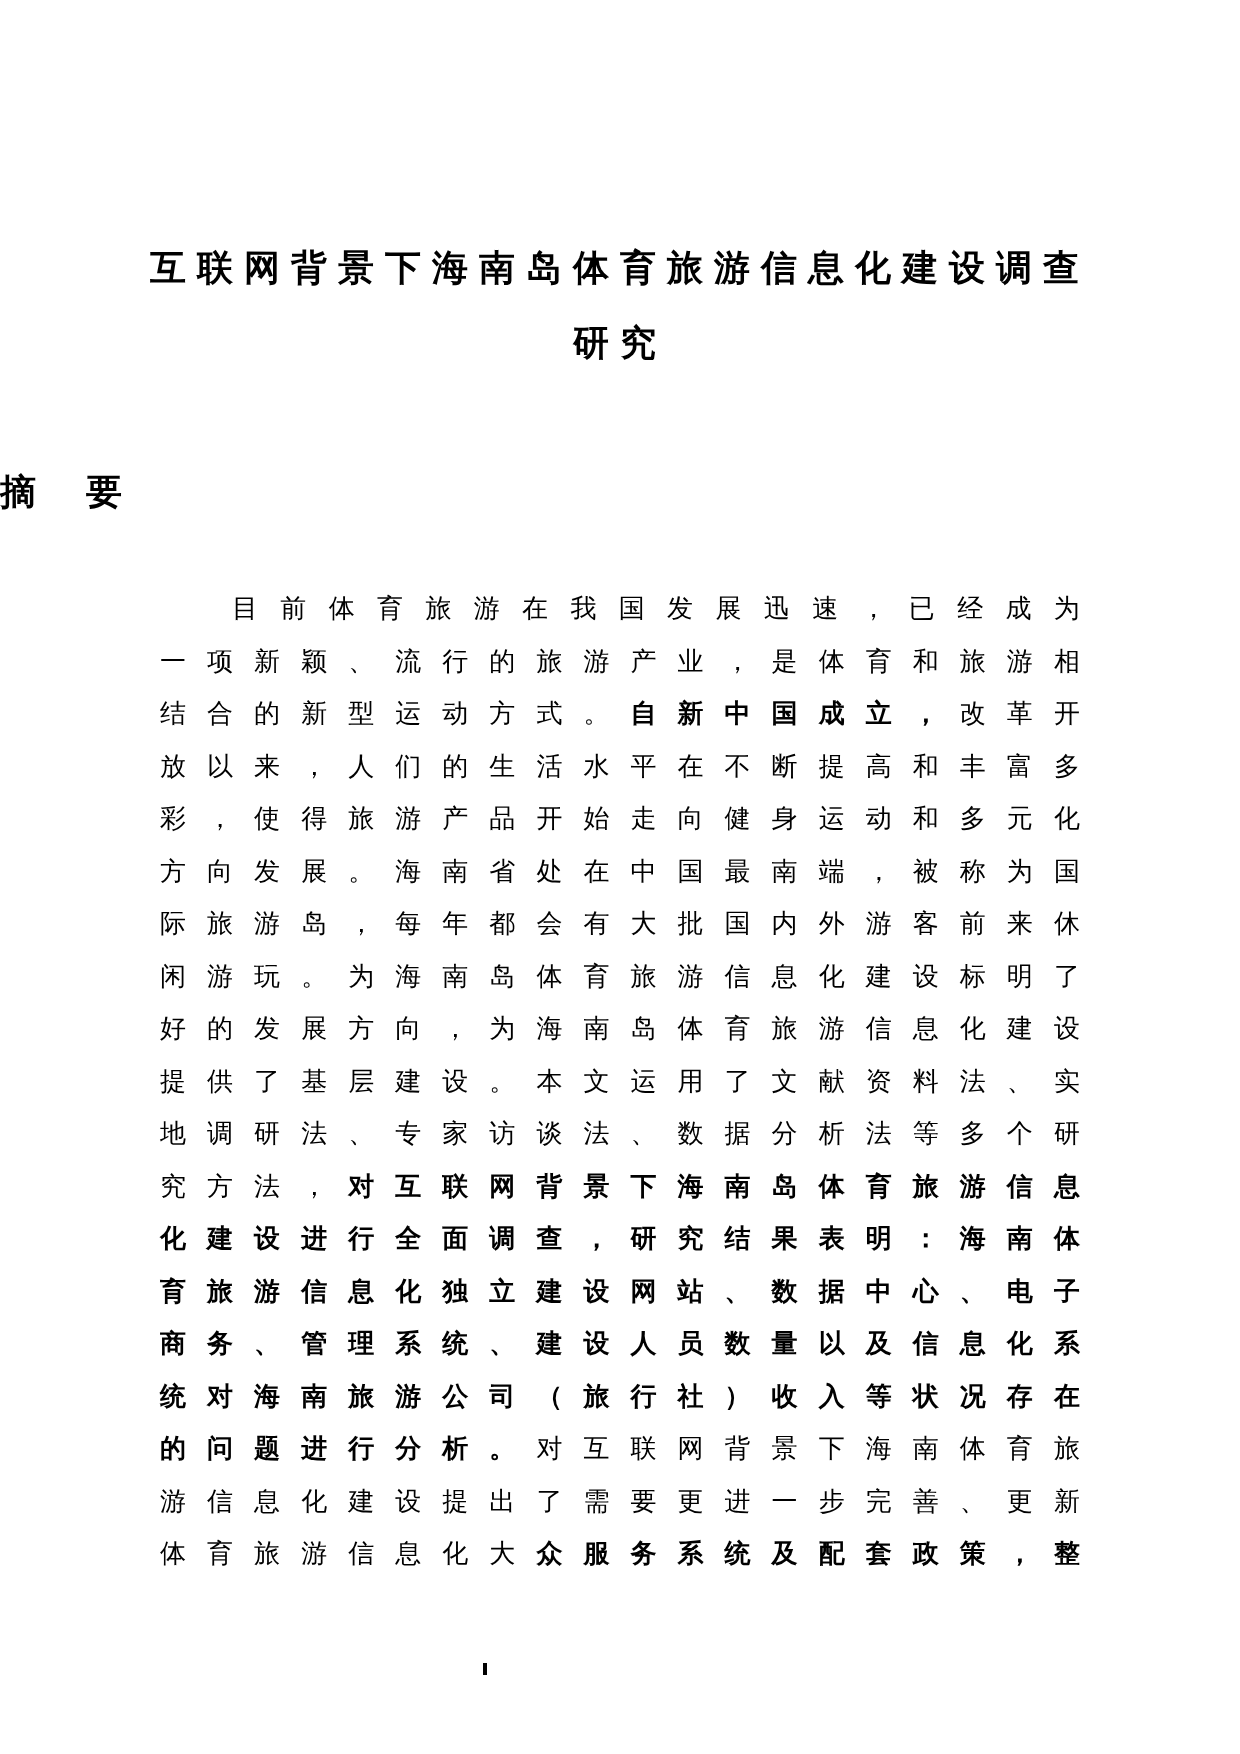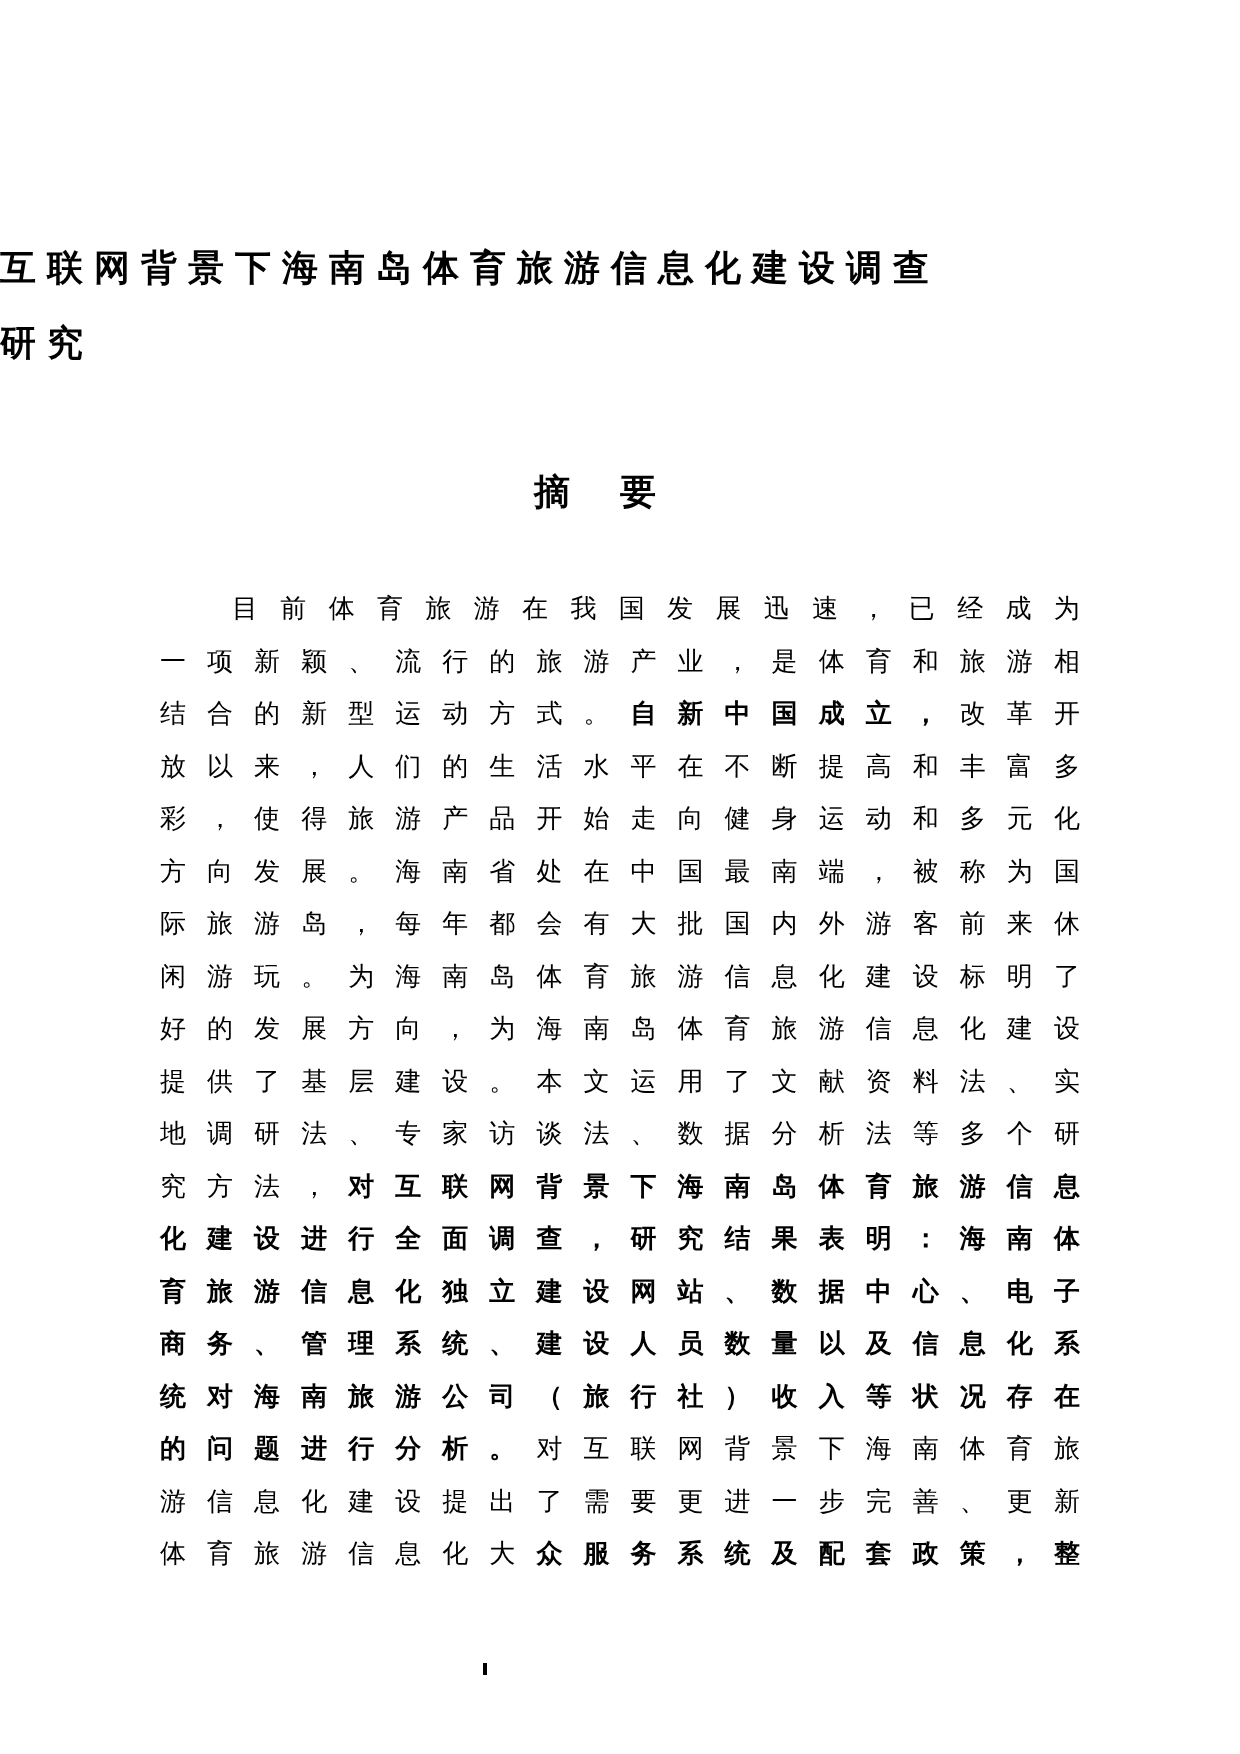--- a/index.html
+++ b/index.html
@@ -1,24 +1,24 @@
 <!DOCTYPE html>
 <html><head>
 <meta charset="utf-8">
 <style>
   html, body { margin: 0; padding: 0; background: #ffffff; }
   body { width: 1240px; height: 1754px; position: relative; overflow: hidden;
          font-family: "DejaVu Serif", "Liberation Serif", serif; color: #000; }
-  .title { position: absolute; left: 0; width: 1240px; text-align: left;
+  .title { position: absolute; left: 0; width: 1240px; text-align: center;
            font-family: "DejaVu Sans", "Liberation Sans", sans-serif;
            font-weight: bold; font-size: 36px; letter-spacing: 11px; }
   .title.l1 { top: 244px; }
   .title.l2 { top: 319px; }
   .abstract-heading { position: absolute; top: 468px; left: 0; width: 1240px;
-           text-align: center; font-family: "DejaVu Sans", "Liberation Sans", sans-serif;
+           text-align: left; font-family: "DejaVu Sans", "Liberation Sans", sans-serif;
            font-weight: bold; font-size: 36px; letter-spacing: 50px; }
   .body { position: absolute; left: 160px; width: 920px; top: 582px; }
   .line { display: flex; justify-content: space-between; height: 52.5px;
           font-size: 26px; line-height: 52.5px; }
   .line.indent { padding-left: 72px; }
   .ch { display: inline-block; width: 26px; text-align: center; }
   .b { font-weight: bold; }
   .page-num { position: absolute; top: 1663px; left: 483px; width: 4px; height: 12px; background: #000; }
 </style>
 </head>

